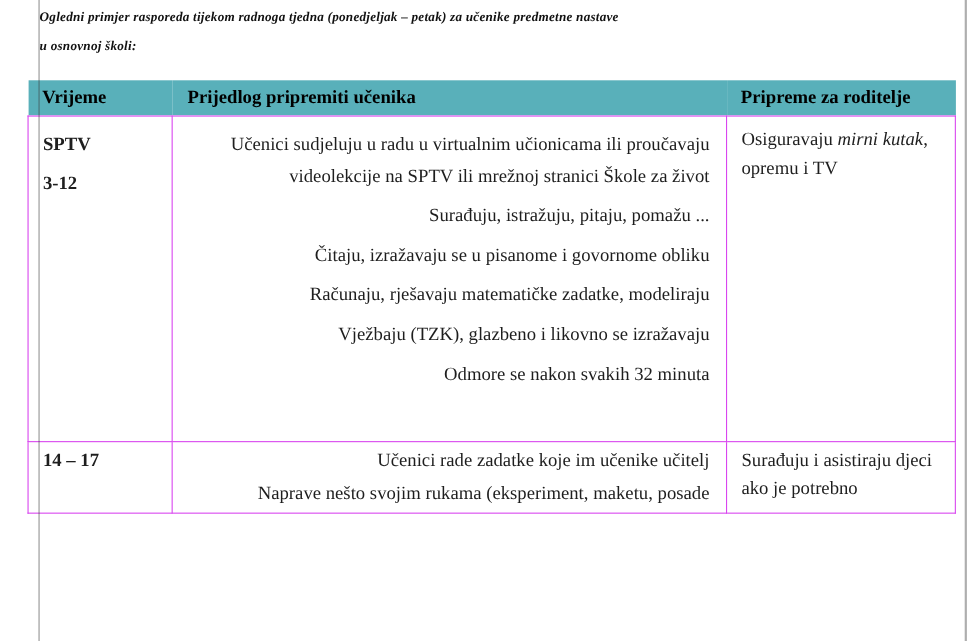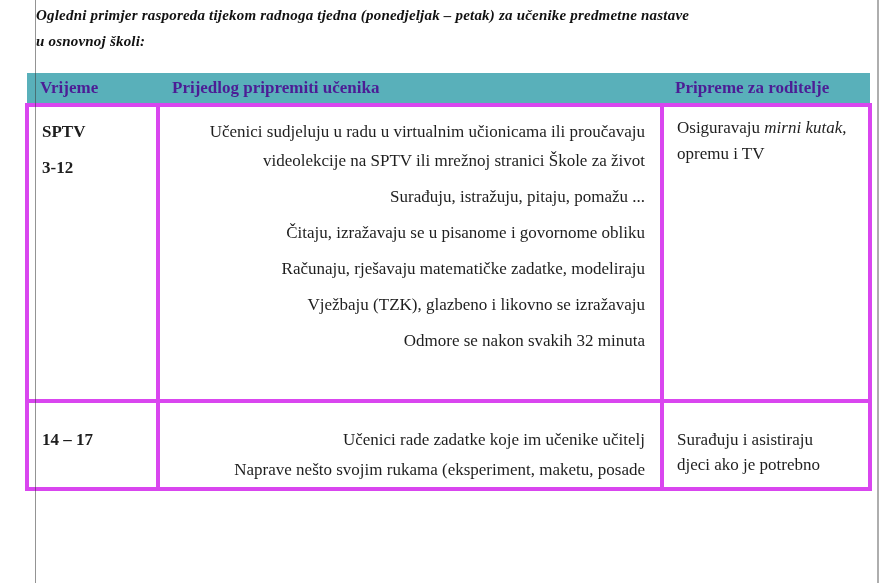--- a/index.html
+++ b/index.html
@@ -13,44 +13,44 @@
     position: relative;
   }
   .page { position: absolute; inset: 0; background: #fff; }
 
   .vline { position: absolute; top: 0; height: 583px; z-index: 6; }
   .vline-left  { left: 35px;  width: 1px; background: rgba(60,60,60,0.55); }
   .vline-right { left: 877px; width: 2px; background: #aeaeae; }
 
   .intro {
     position: absolute; left: 36px; top: 2px; width: 848px;
-    font-size: 15px; line-height: 26px;
+    font-size: 12px; line-height: 26px;
     font-weight: bold; font-style: italic;
     letter-spacing: 0.2px;
     white-space: pre-line;
     color: #111;
     margin: 0;
   }
 
   table.sched {
     position: absolute; left: 25px; top: 73px;
     width: 843px;
     border-collapse: collapse;
     table-layout: fixed;
     font-size: 17px;
   }
   table.sched td {
-    border: 4px solid #d946ef;
+    border: 1px solid #d946ef;
     vertical-align: top;
     padding: 0;
     background: #fff;
   }
   table.sched th {
     background: #59B0BA;
-    color: #4c1d95;
+    color: #000000;
     font-weight: bold;
     font-size: 17px;
     text-align: left;
     height: 32px;
     padding: 0;
     vertical-align: middle;
     border: none;
   }
   th .h-inner { padding-left: 13px; }
   th.h2 .h-inner { padding-left: 14px; }
@@ -63,21 +63,21 @@
 
   .c-time .cell { padding: 10px 4px 0 13px; }
   .c-time p { margin: 0 0 7px 0; line-height: 29px; font-weight: bold; }
 
   .c-act .cell { padding: 10px 15px 0 14px; text-align: right; }
   .c-act p { margin: 0 0 7px 0; line-height: 29px; }
 
   .c-par .cell { padding: 8px 20px 0 13px; }
   .c-par p { margin: 0 0 5px 0; line-height: 26px; }
 
-  tr.r3 .cell { padding-top: 4px; margin-top: 20px; }
+  tr.r3 .cell { padding-top: 4px; }
   tr.r3 p { line-height: 25px; margin: 0 0 5px 0; }
 
   .it { font-style: italic; margin-top: 20px; }
 </style>
 </head>
 <body>
 
 <div class="page">
 
   <div class="vline vline-left"></div>

